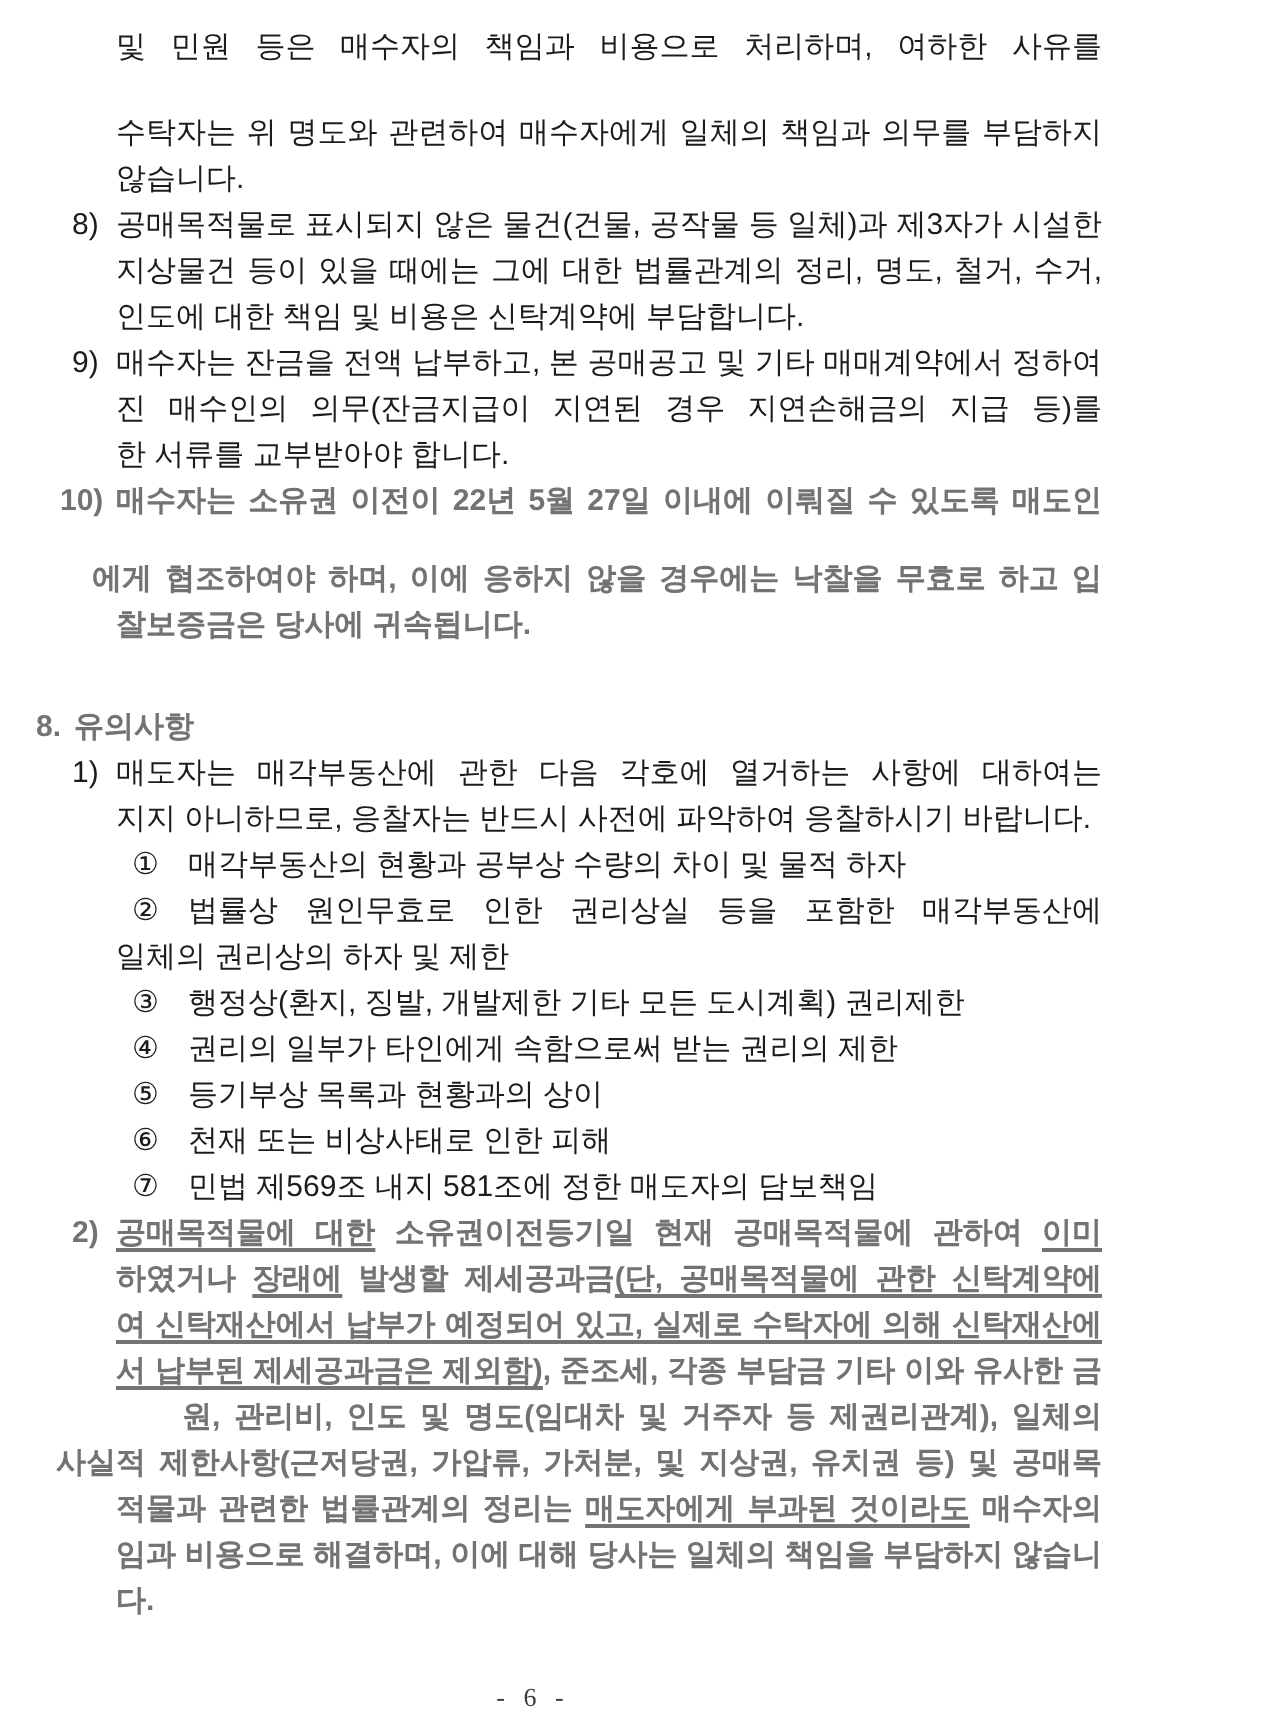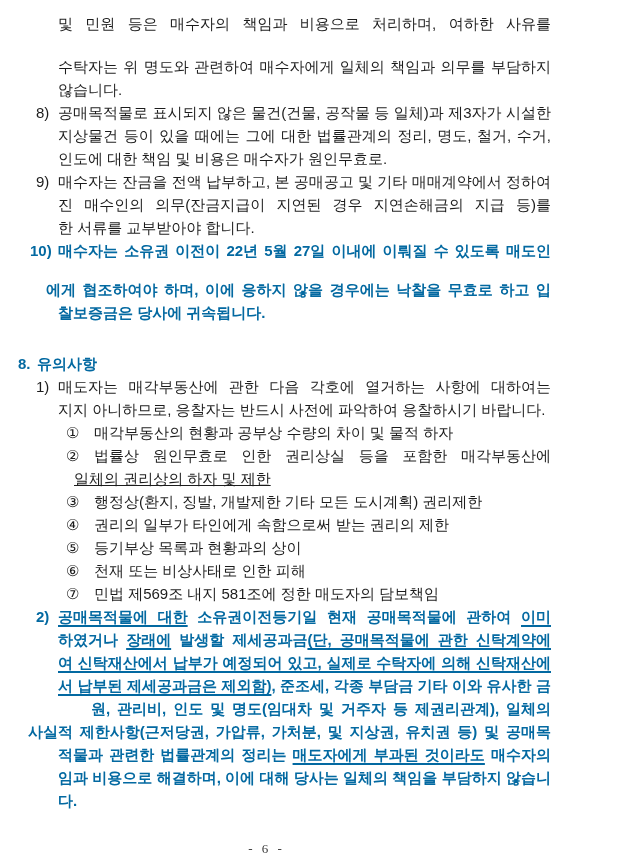--- a/index.html
+++ b/index.html
@@ -31,21 +31,21 @@
   }
   .line .text {
     display: block;
   }
   .line.just .text {
     text-align: justify;
     text-align-last: justify;
   }
   .line.bold {
     font-weight: 700;
-    color: #0369a1;
+    color: #737373;
   }
   .line .marker {
     position: absolute;
     top: 0;
     line-height: 23px;
   }
   .ul {
     text-decoration: underline;
     text-underline-offset: 3px;
     text-decoration-thickness: 1.6px;
@@ -78,21 +78,21 @@
         <span class="text"><span>않습니다.</span></span>
       </div>
       <div class="line just" style="padding-left: 58px;">
         <span class="marker" style="left: 36px;">8)</span>
         <span class="text"><span>공매목적물로 표시되지 않은 물건(건물, 공작물 등 일체)과 제3자가 시설한</span></span>
       </div>
       <div class="line just" style="padding-left: 58px;">
         <span class="text"><span>지상물건 등이 있을 때에는 그에 대한 법률관계의 정리, 명도, 철거, 수거,</span></span>
       </div>
       <div class="line" style="padding-left: 58px;">
-        <span class="text"><span>인도에 대한 책임 및 비용은 매수자가 원인무효로.</span></span>
+        <span class="text"><span>인도에 대한 책임 및 비용은 신탁계약에 부담합니다.</span></span>
       </div>
       <div class="line just" style="padding-left: 58px;">
         <span class="marker" style="left: 36px;">9)</span>
         <span class="text"><span>매수자는 잔금을 전액 납부하고, 본 공매공고 및 기타 매매계약에서 정하여</span></span>
       </div>
       <div class="line just" style="padding-left: 58px;">
         <span class="text"><span>진 매수인의 의무(잔금지급이 지연된 경우 지연손해금의 지급 등)를 이행완</span></span>
       </div>
       <div class="line" style="padding-left: 58px;">
         <span class="text"><span>한 서류를 교부받아야 합니다.</span></span>
@@ -119,21 +119,21 @@
         <span class="text"><span>지지 아니하므로, 응찰자는 반드시 사전에 파악하여 응찰하시기 바랍니다.</span></span>
       </div>
       <div class="line" style="padding-left: 94px;">
         <span class="marker" style="left: 66px;">①</span>
         <span class="text"><span>매각부동산의 현황과 공부상 수량의 차이 및 물적 하자</span></span>
       </div>
       <div class="line just" style="padding-left: 94px;">
         <span class="marker" style="left: 66px;">②</span>
         <span class="text"><span>법률상 원인무효로 인한 권리상실 등을 포함한 매각부동산에 존재하는</span></span>
       </div>
-      <div class="line" style="padding-left: 74px; text-decoration: underline;">
+      <div class="line" style="padding-left: 58px;">
         <span class="text"><span>일체의 권리상의 하자 및 제한</span></span>
       </div>
       <div class="line" style="padding-left: 94px;">
         <span class="marker" style="left: 66px;">③</span>
         <span class="text"><span>행정상(환지, 징발, 개발제한 기타 모든 도시계획) 권리제한</span></span>
       </div>
       <div class="line" style="padding-left: 94px;">
         <span class="marker" style="left: 66px;">④</span>
         <span class="text"><span>권리의 일부가 타인에게 속함으로써 받는 권리의 제한</span></span>
       </div>

